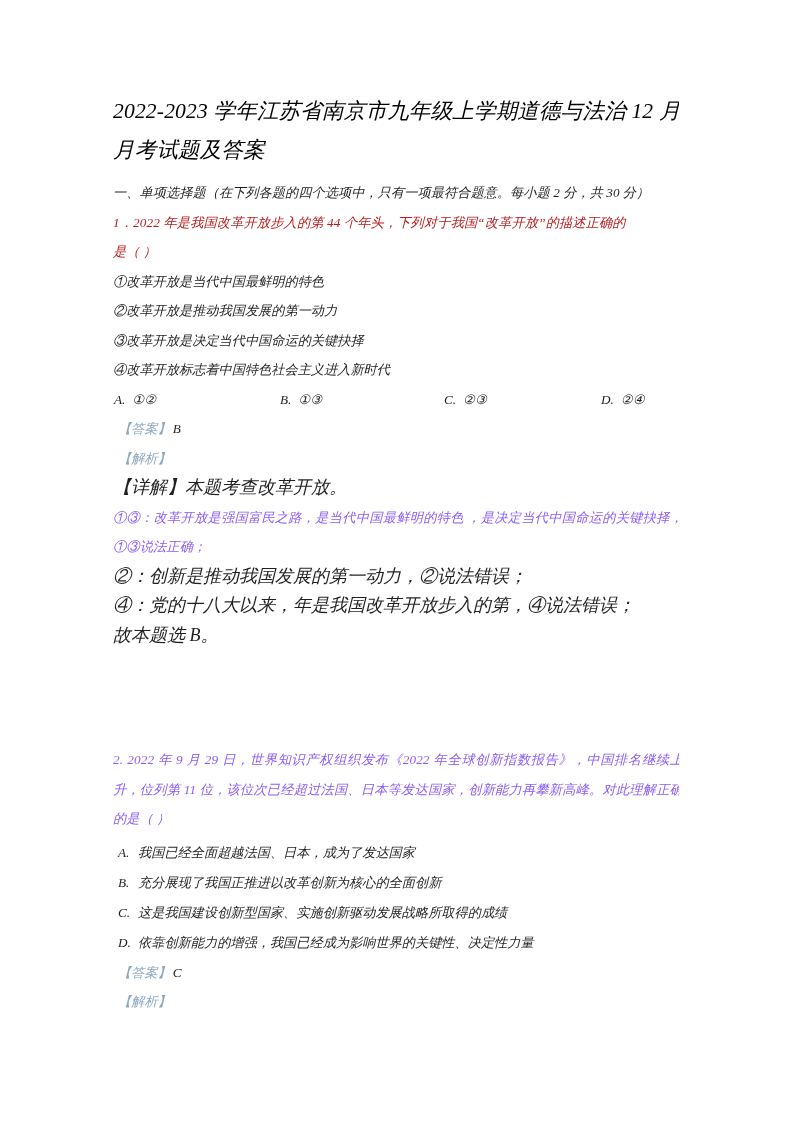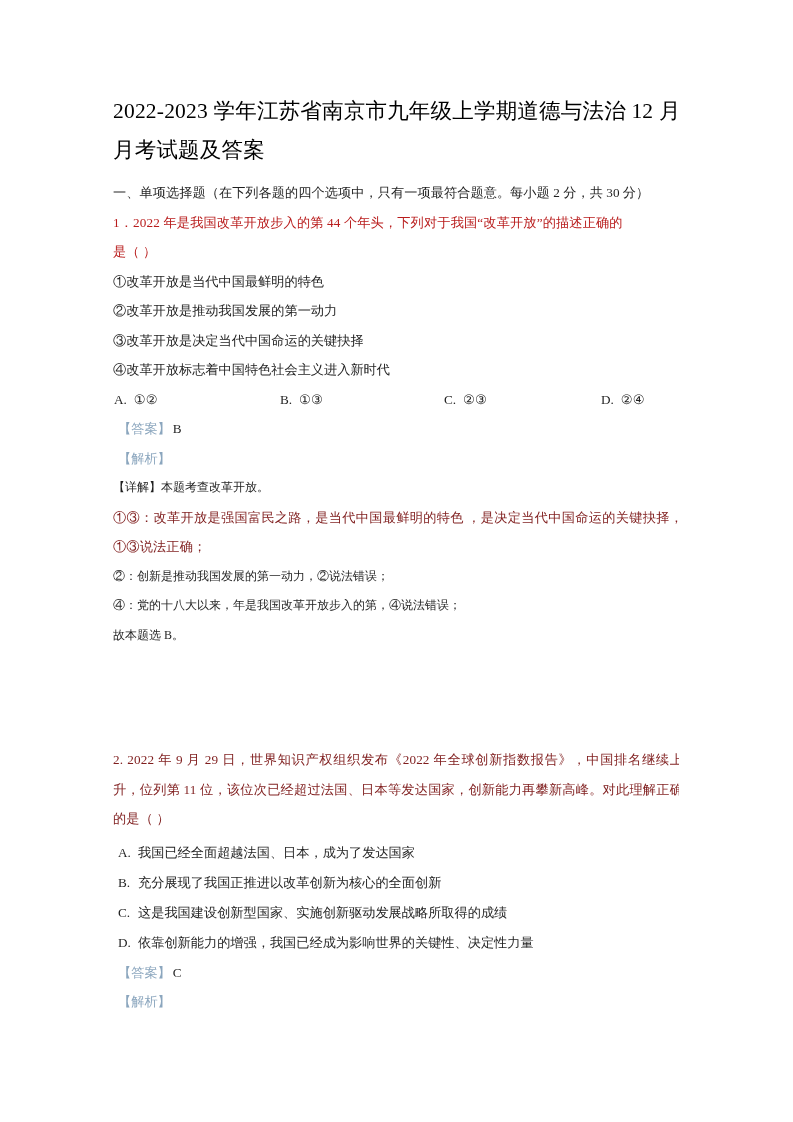--- a/index.html
+++ b/index.html
@@ -15,20 +15,21 @@
     color: #1a1a1a;
     -webkit-font-smoothing: antialiased;
   }
   .page {
     position: absolute;
     left: 0; top: 0;
     width: 679px;
     height: 1122px;
     background: #ffffff;
     overflow: hidden;
+    font-style: italic;
   }
   .content {
     position: absolute;
     left: 113px;
     top: 92px;
     width: 570px;
   }
 
   
   .doc-title {
@@ -54,21 +55,21 @@
     font-size: 13.2px;
     line-height: 29.5px;
     color: #1f1f1f;
     letter-spacing: 0.05px;
   }
 
   
   .para {
     font-size: 13.2px;
     line-height: 29.5px;
-    color: #7f1d1d;
+    color: #8b5cf6;
     text-align: justify;
     text-justify: inter-character;
     letter-spacing: 0.15px;
   }
 
   
   .stmt {
     font-size: 13.2px;
     line-height: 29.5px;
     color: #1f1f1f;
@@ -115,21 +116,21 @@
   .tag-blue {
     color: #8ba6be;
     margin-top: 8px;
   }
   .ans-val {
     color: #1f1f1f;
     margin-left: 2px;
   }
 
   .detail-line {
-    font-size: 12px;
+    font-size: 18px;
     line-height: 29.5px;
     color: #1f1f1f;
   }
 
   .gap-block { height: 95px; }
   .gap-small { height: 4px; }
 </style>
 </head>
 <body>
 

